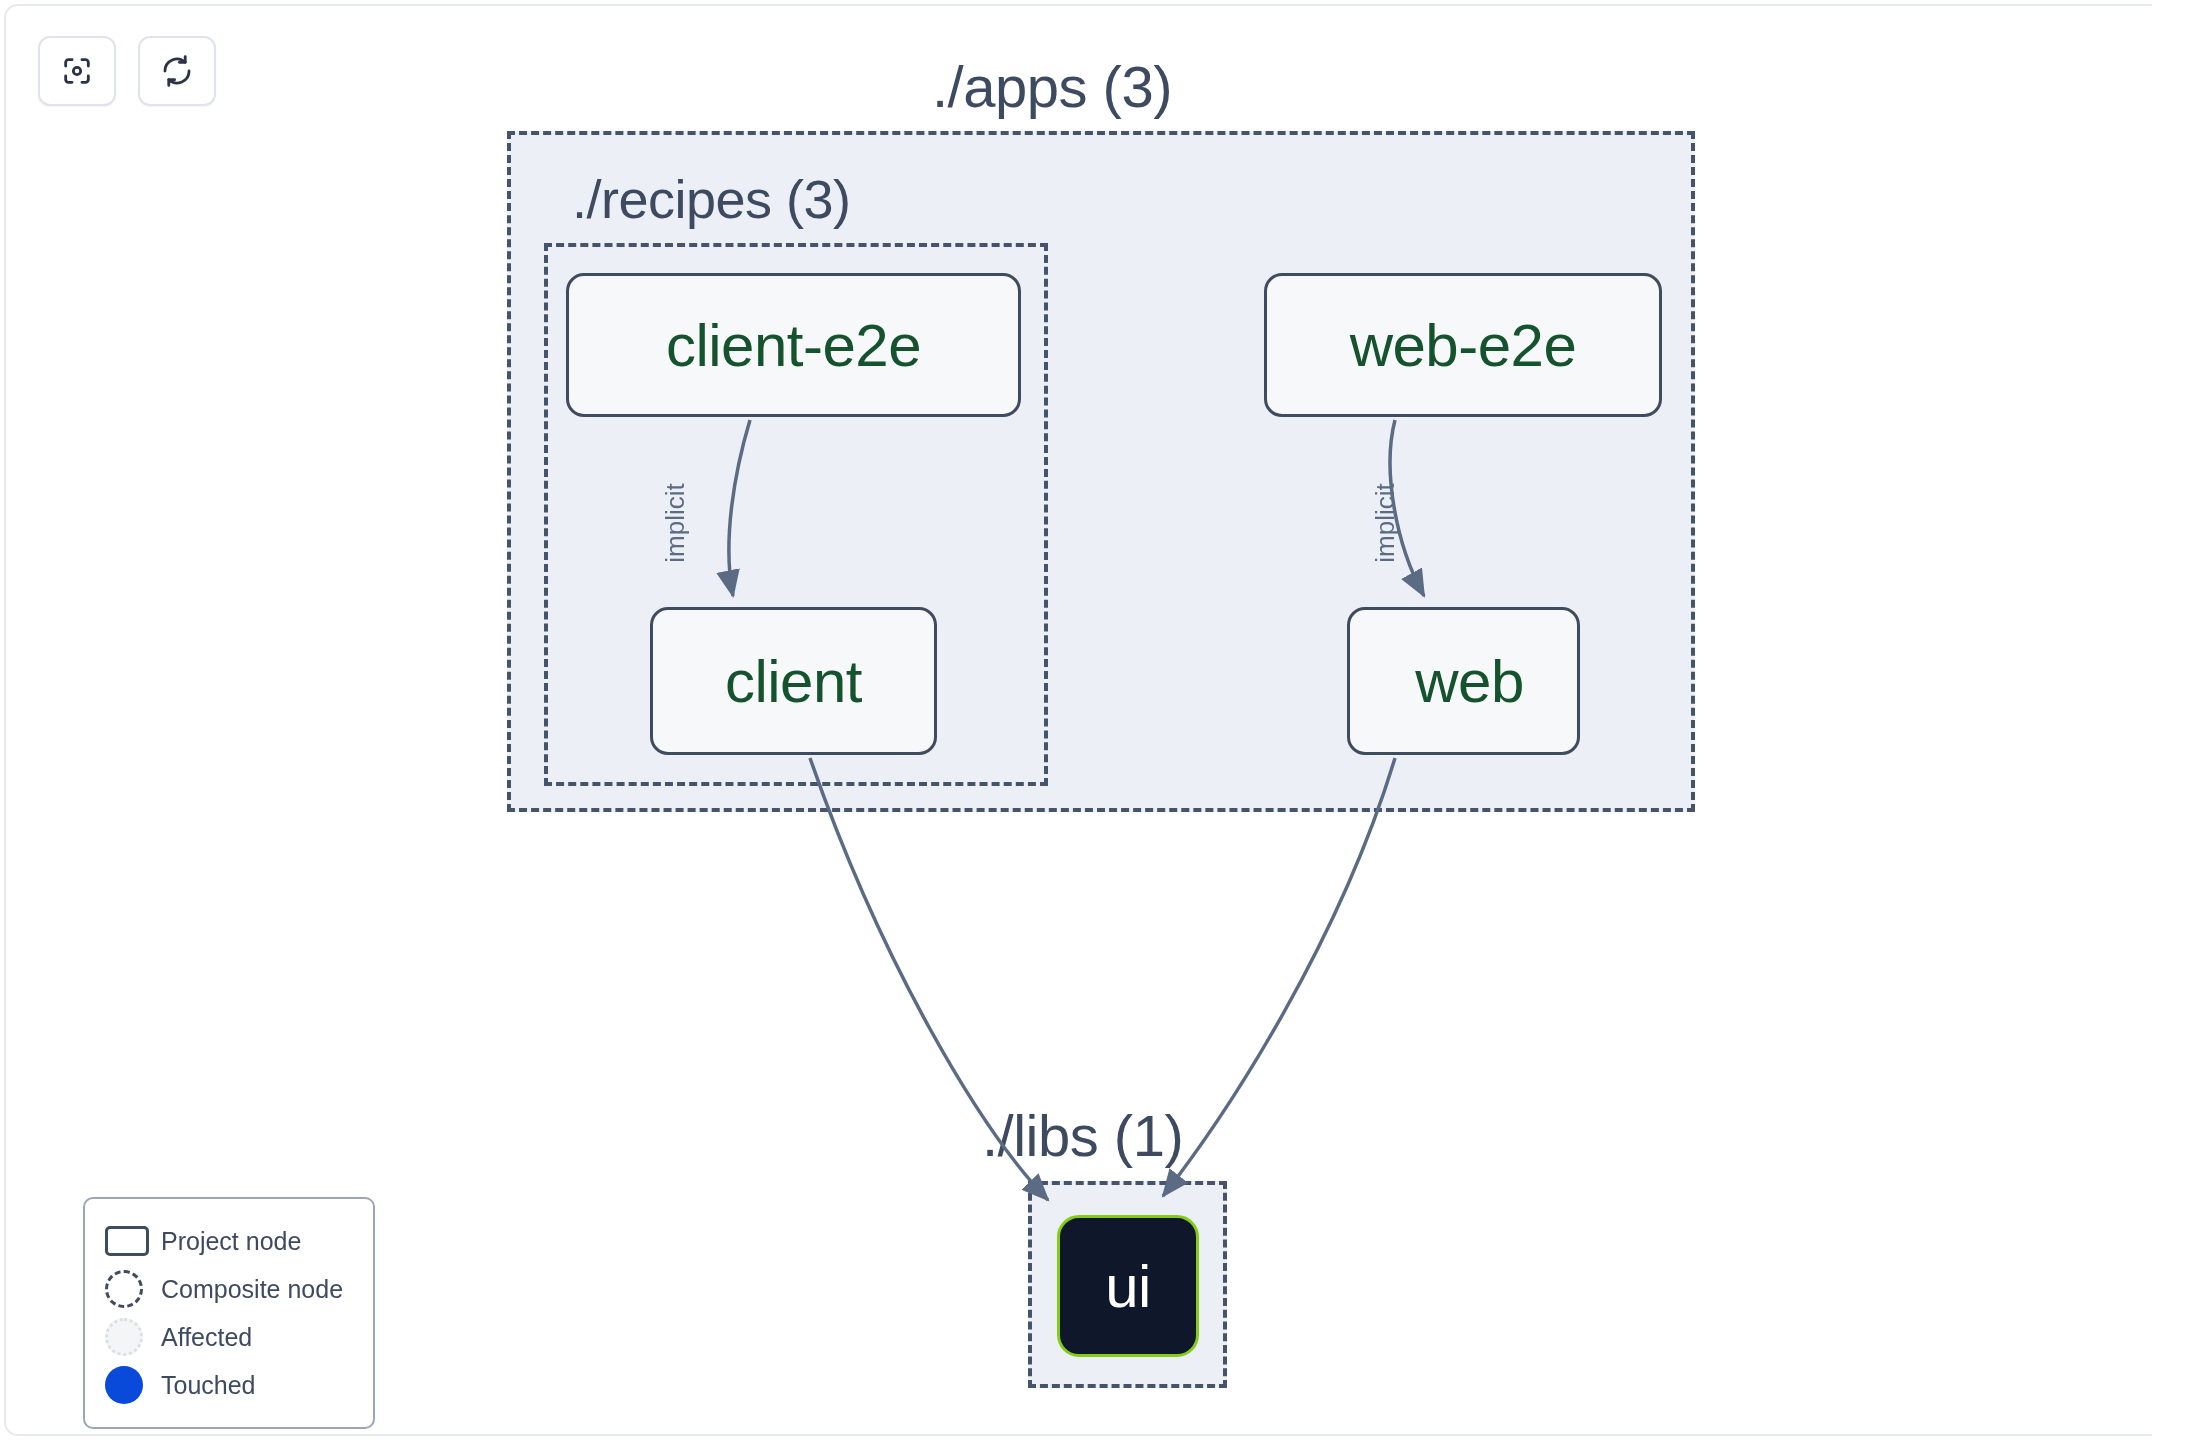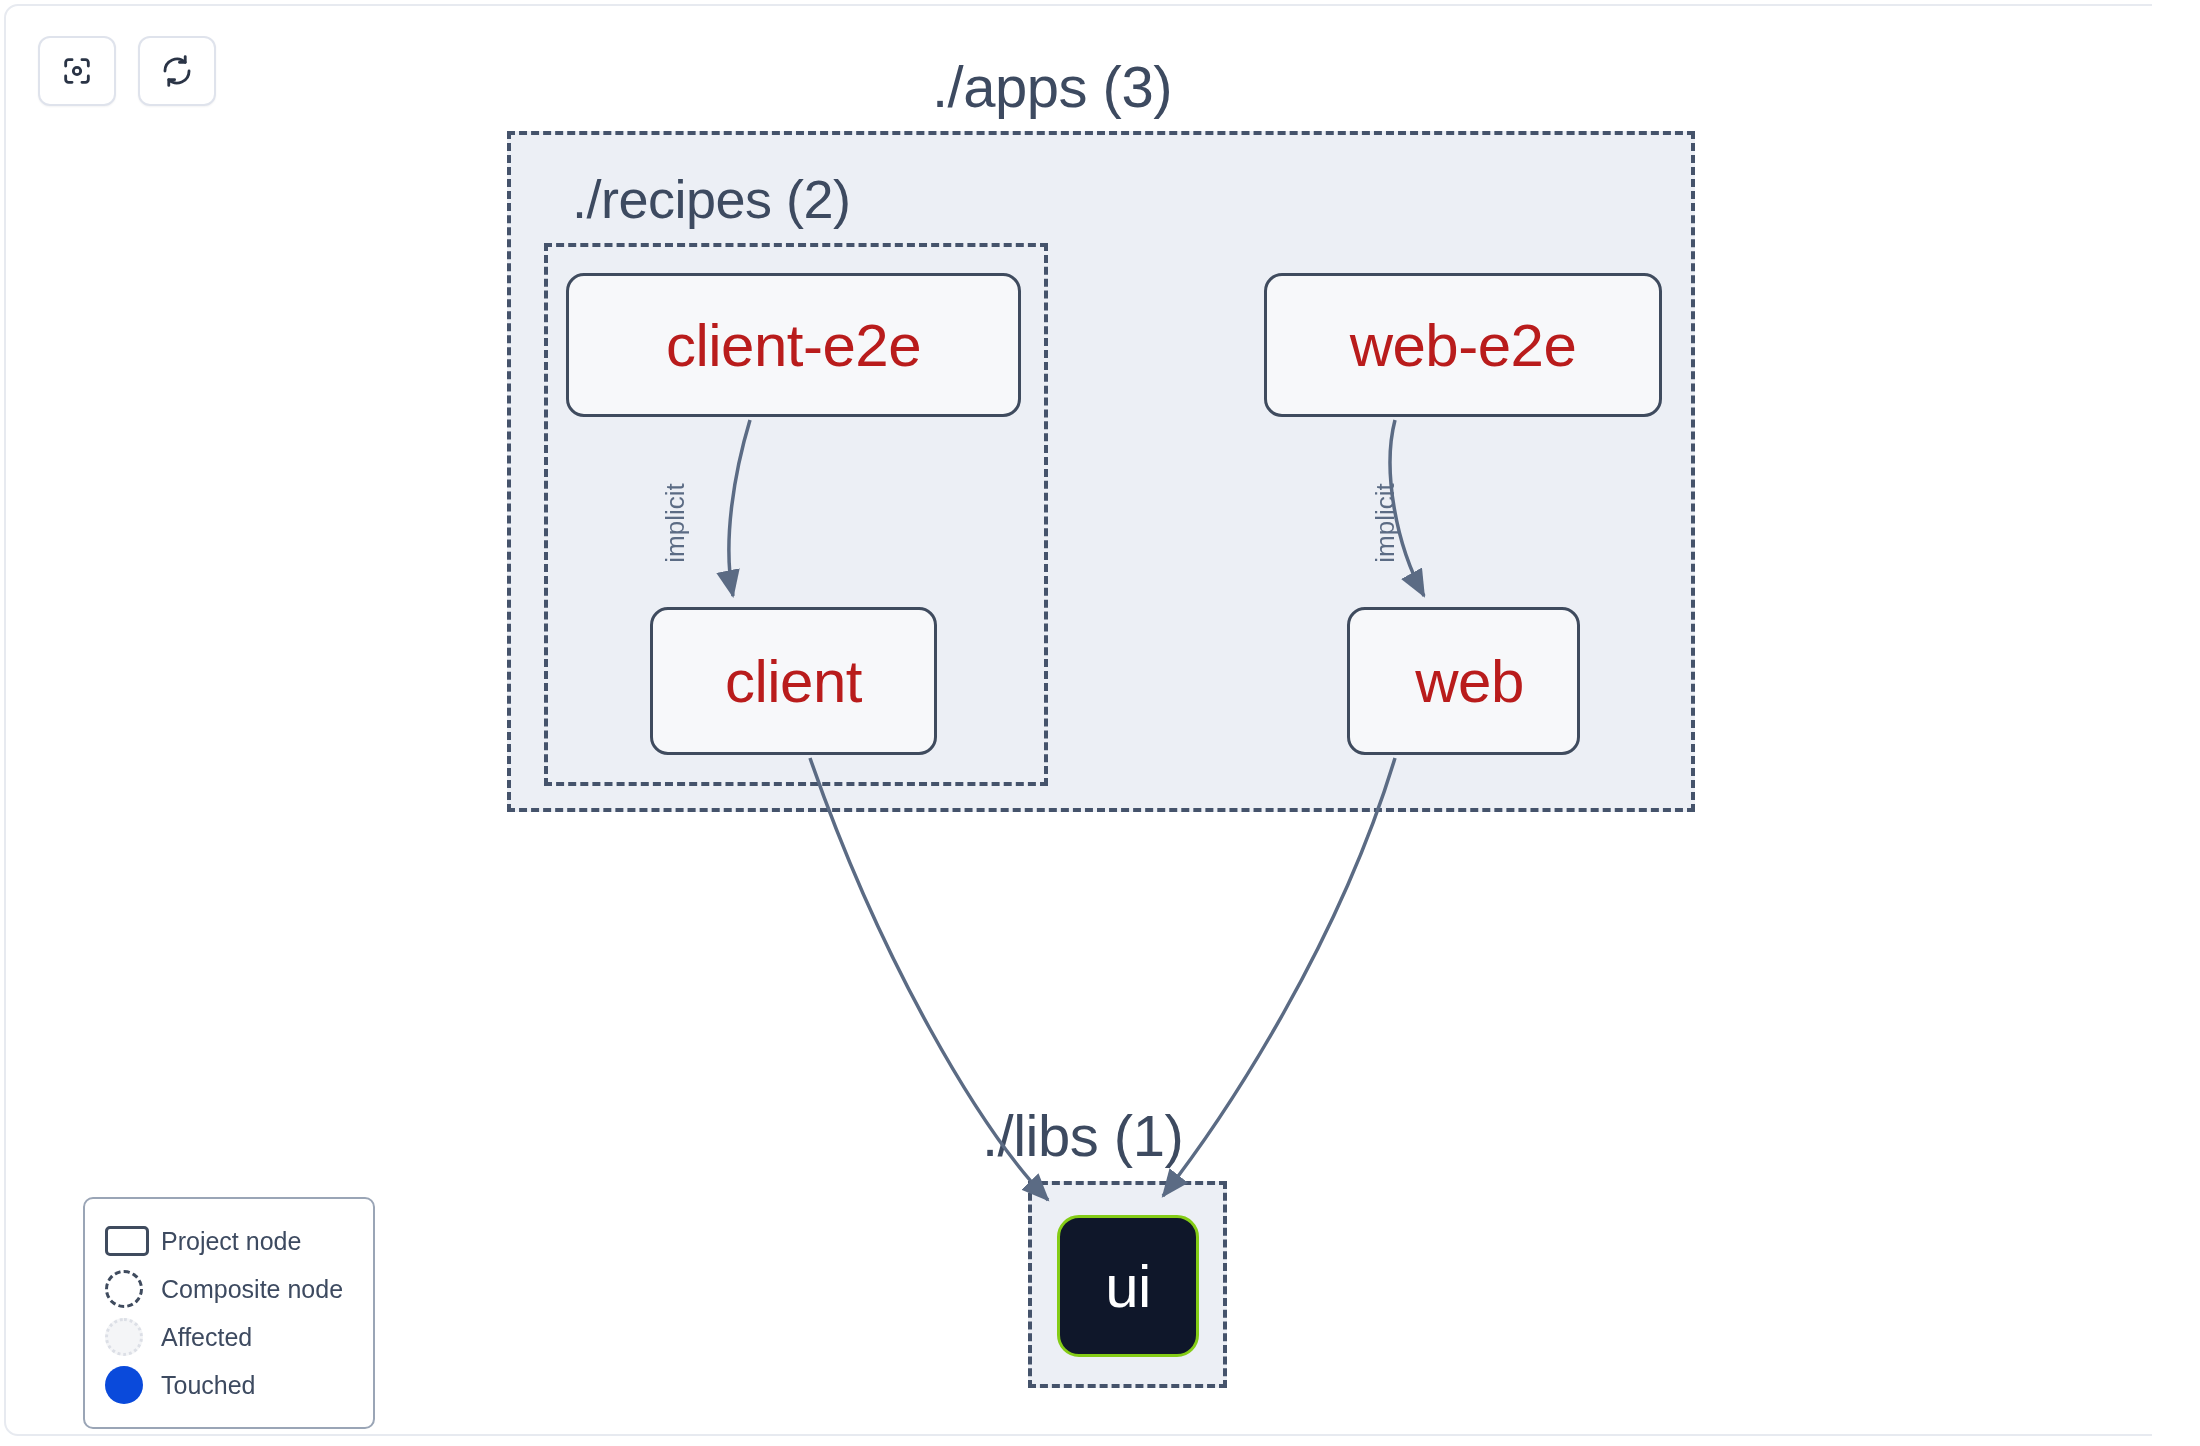--- a/index.html
+++ b/index.html
@@ -93,21 +93,21 @@
 
   
   .node {
     position: absolute;
     background: #f7f8fa;
     border: 3px solid #3f4b5e;
     border-radius: 18px;
     display: flex;
     align-items: center;
     justify-content: center;
-    color: #b91c1c;
+    color: #14532d;
     font-size: 60px;
     letter-spacing: -0.5px;
     box-sizing: border-box;
     z-index: 25;
     cursor: pointer;
     white-space: nowrap;
   }
   .node.touched {
     background: #0f172a;
     border: 3px solid #84cc16;
@@ -218,21 +218,21 @@
       </span>
     </div>
   </div>
 
   <div class="graph-layer">
 
     <div class="group-box" style="left:507px; top:131px; width:1188px; height:681px;"></div>
     <div class="group-label" style="left:932px; top:58px;">./apps (3)</div>
 
     <div class="group-box" style="left:544px; top:243px; width:504px; height:543px;"></div>
-    <div class="group-label small" style="left:572px; top:172px;">./recipes (2)</div>
+    <div class="group-label small" style="left:572px; top:172px;">./recipes (3)</div>
 
     <div class="group-box" style="left:1028px; top:1181px; width:199px; height:207px;"></div>
     <div class="group-label" style="left:982px; top:1107px;">./libs (1)</div>
 
     <div class="node" style="left:566px; top:273px; width:455px; height:144px;">client-e2e</div>
 
     <div class="node" style="left:650px; top:607px; width:287px; height:148px;">client</div>
 
     <div class="node" style="left:1264px; top:273px; width:398px; height:144px;">web-e2e</div>
 

